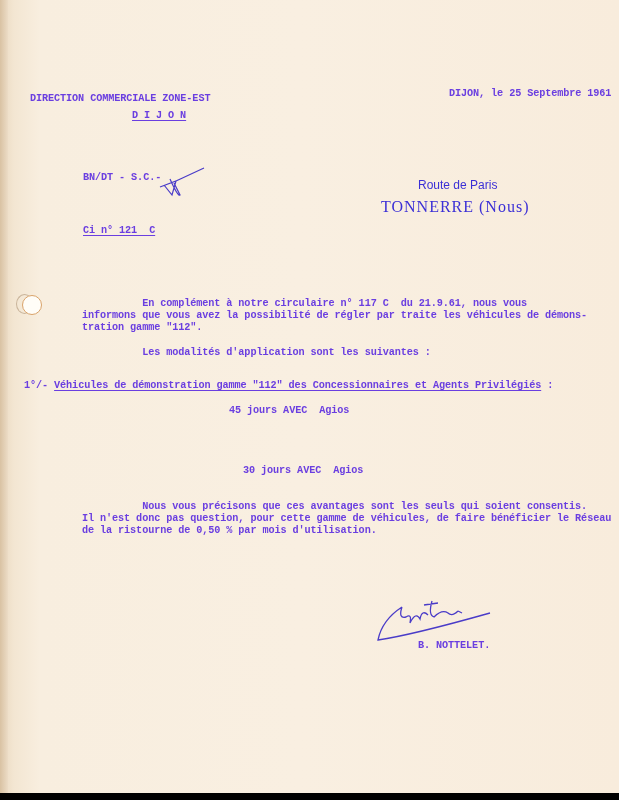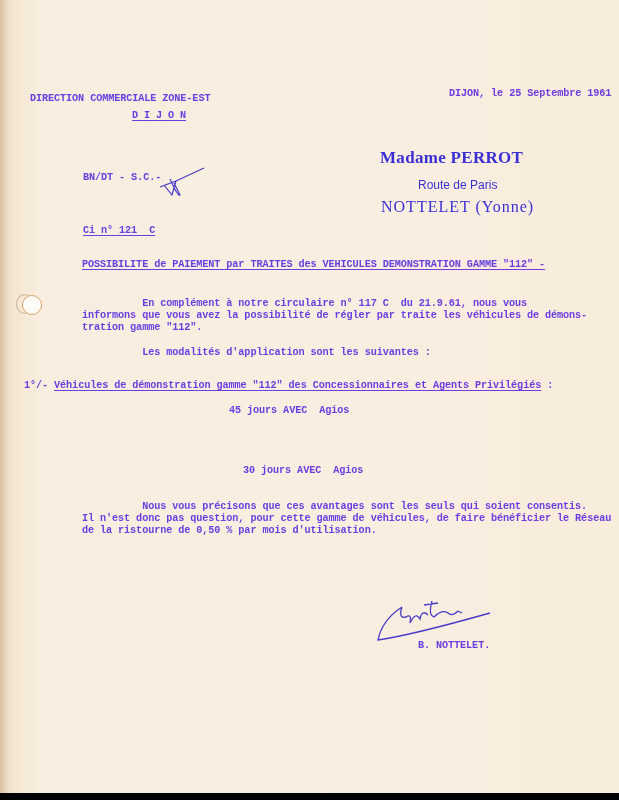--- a/index.html
+++ b/index.html
@@ -23,31 +23,29 @@
 
 <div class="page">
   <div class="edge"></div>
   <div class="hole2"></div>
   <div class="hole"></div>
 
   <div class="t" style="left:30px;top:93px;">DIRECTION COMMERCIALE ZONE-EST</div>
   <div class="t u" style="left:89px;top:110px;margin-left:43px;">D I J O N</div>
   <div class="t" style="left:401px;top:88px;padding-left:48px;">DIJON, le 25 Septembre 1961</div>
 
-  <div class="stamp" style="left:380px;top:148px;font-size:17px;font-weight:bold;letter-spacing:0.3px;">Madame PERROT</div>
   <div class="stamp" style="left:418px;top:178px;font-size:12px;font-family:'Liberation Sans','DejaVu Sans',sans-serif;">Route de Paris</div>
-  <div class="stamp" style="left:381px;top:198px;font-size:16px;letter-spacing:1px;">NOTTELET (Yonne)</div>
+  <div class="stamp" style="left:381px;top:198px;font-size:16px;letter-spacing:1px;">TONNERRE (Nous)</div>
 
   <div class="t" style="left:83px;top:172px;">BN/DT - S.C.-</div>
   <div class="t u" style="left:83px;top:185px;margin-top:40px;">Ci n° 121  C</div>
   <svg class="sig" style="left:158px;top:165px;" width="50" height="40" viewBox="0 0 50 40">
     <path d="M2 22 L18 16 L14 30 L6 20 M12 14 Q20 32 22 30 L16 18 M18 16 L46 3" fill="none" stroke="#4a3cc8" stroke-width="1.2"></path>
   </svg>
 
-  <div class="t u" style="left:82px;top:259px;">POSSIBILITE de PAIEMENT par TRAITES des VEHICULES DEMONSTRATION GAMME "112" -</div>
 
   <div class="t" style="left:82px;top:298px;">          En complément à notre circulaire n° 117 C  du 21.9.61, nous vous</div>
   <div class="t" style="left:82px;top:310px;">informons que vous avez la possibilité de régler par traite les véhicules de démons-</div>
   <div class="t" style="left:82px;top:322px;">tration gamme "112".</div>
 
   <div class="t" style="left:82px;top:347px;">          Les modalités d'application sont les suivantes :</div>
 
   <div class="t" style="left:24px;top:380px;"><span>1°/-</span> <span class="u">Véhicules de démonstration gamme "112" des Concessionnaires et Agents Privilégiés</span><span> :</span></div>
   <div class="t" style="left:229px;top:405px;">45 jours AVEC  Agios</div>
 

